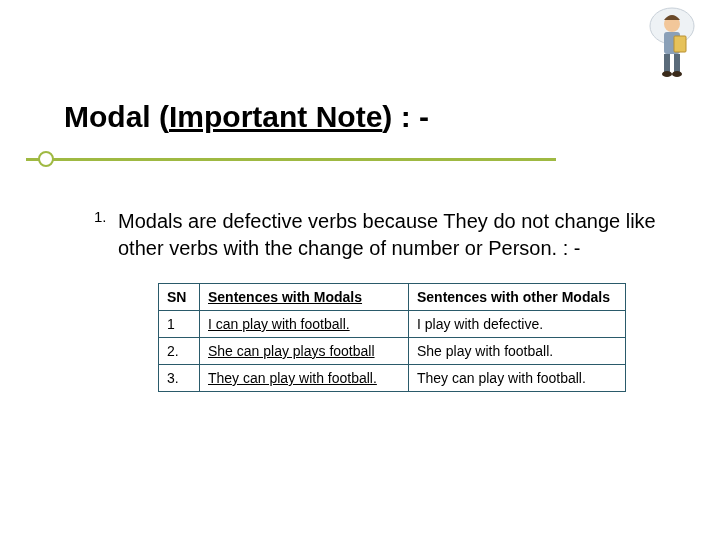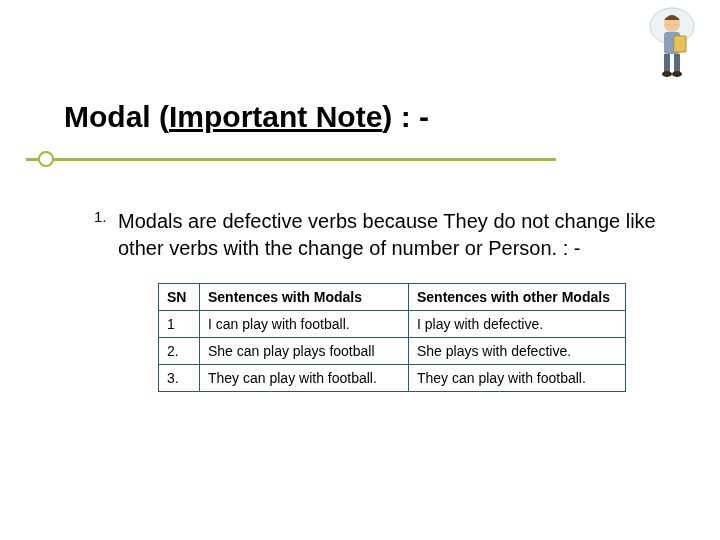--- a/index.html
+++ b/index.html
@@ -83,21 +83,21 @@
     vertical-align: middle;
     background: #fff;
   }
   .tbl th {
     font-weight: bold;
     margin-top: 16px;
   }
   .tbl td.sn, .tbl th.sn {
     width: 22px;
   }
-  .tbl th.c1, .tbl td.c1 { width: 190px; }
+  .tbl th.c1, .tbl td.c1 { width: 190px; text-decoration: underline; }
   .tbl th.c2, .tbl td.c2 { width: 198px; }
 </style>
 </head>
 <body>
 
 <div class="slide">
 
   <div class="mascot">
     <svg viewBox="0 0 56 72" width="56" height="72">
       <ellipse cx="28" cy="20" rx="22" ry="18" fill="#eef2f5" stroke="#c8d0d8" stroke-width="1"></ellipse>
@@ -130,21 +130,21 @@
       <th class="c2">Sentences with other Modals</th>
     </tr>
     <tr>
       <td class="sn">1</td>
       <td class="c1">I can play with football.</td>
       <td class="c2">I play with defective.</td>
     </tr>
     <tr>
       <td class="sn">2.</td>
       <td class="c1">She can play plays football</td>
-      <td class="c2">She plays with defective.</td>
+      <td class="c2">She play with football.</td>
     </tr>
     <tr>
       <td class="sn">3.</td>
       <td class="c1">They can play with football.</td>
       <td class="c2">They can play with football.</td>
     </tr>
   </tbody>
     </table>
 
 </div>

